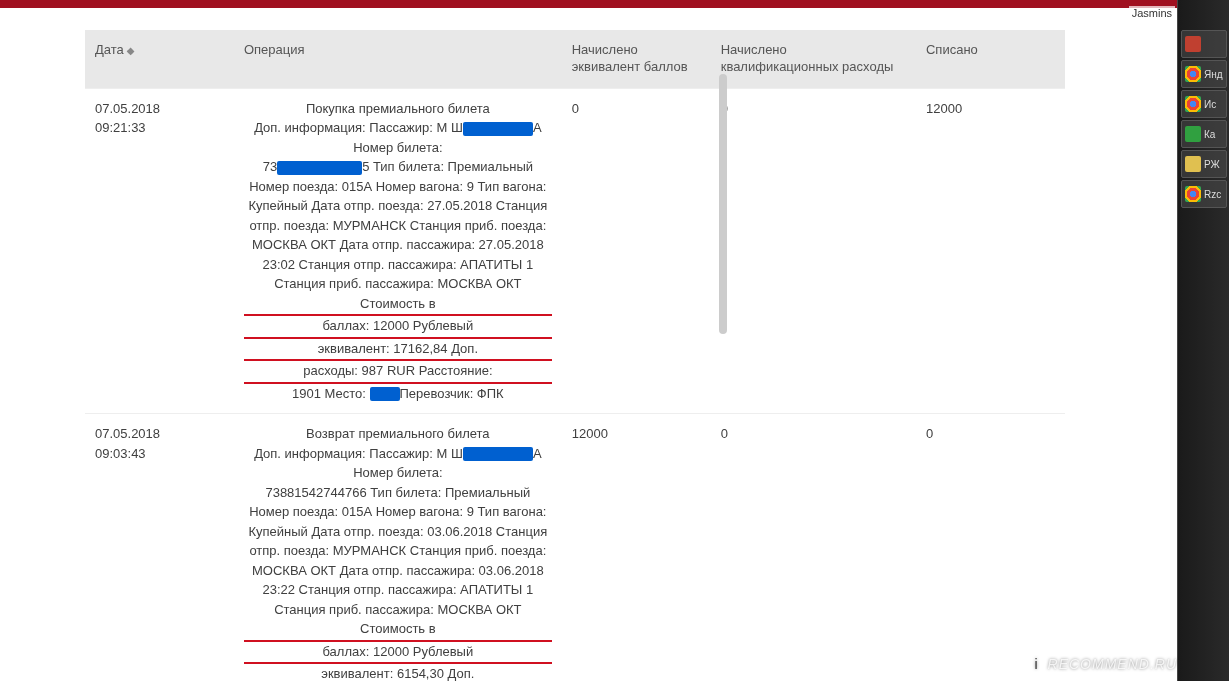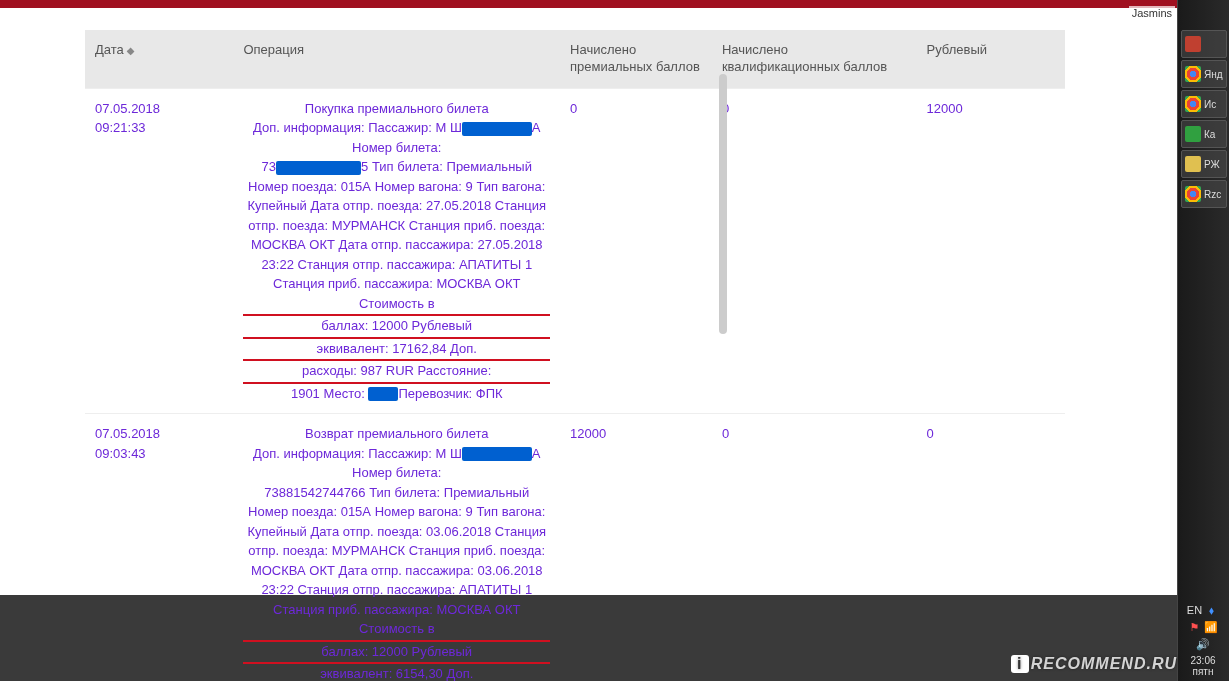--- a/index.html
+++ b/index.html
@@ -1,71 +1,71 @@
 <!DOCTYPE html>
 <html><head>
 <meta charset="utf-8">
 <style>
 * { margin: 0; padding: 0; box-sizing: border-box; }
 body { font-family: Arial, sans-serif; font-size: 13px; color: #666; background: #3a3a3a; width: 1229px; height: 681px; overflow: hidden; position: relative; }
-.main-window { position: absolute; left: 0; top: 0; width: 1177px; height: 595px; background: #fff; }
+.main-window { position: absolute; left: 0; top: 0; width: 1177px; height: 681px; background: #fff; }
 .red-bar { height: 8px; background: #a01020; }
 .content-area { padding: 0 112px 0 85px; height: 673px; overflow: hidden; margin-top: 22px; }
 .table { width: 100%; border-collapse: collapse; }
 .table thead th { background: #e8e8e8; color: #555; font-weight: normal; text-align: left; padding: 12px 10px 12px 10px; font-size: 13px; vertical-align: top; line-height: 1.3; }
 .table thead th.date-col { width: 100px; }
 .table thead th.op-col { width: 220px; }
 .table thead th.num-col { width: 100px; }
-.table tbody td { padding: 10px; vertical-align: top; border-top: 1px solid #eee; font-size: 13px; line-height: 1.5; color: #6d28d9; }
+.table tbody td { padding: 10px; vertical-align: top; border-top: 1px solid #eee; font-size: 13px; line-height: 1.5; color: #404040; }
 .sort-icon { font-size: 10px; margin-left: 3px; color: #888; }
 .op-text { position: relative; }
 .blue-redact { display: inline-block; background: #0060d0; height: 14px; vertical-align: middle; border-radius: 2px; }
 .red-underline { display: block; height: 2px; background: #d01020; margin-top: 1px; }
 .scroll-track { position: absolute; right: 448px; top: 74px; width: 12px; height: 590px; background: transparent; }
 .scroll-thumb { width: 8px; height: 260px; background: #ccc; border-radius: 4px; margin: 0 auto; }
 .taskbar { position: absolute; right: 0; top: 0; width: 52px; height: 681px; background: linear-gradient(to right, #1a1a1a, #2a2a2a); border-left: 1px solid #444; }
 .taskbar-item { width: 46px; height: 28px; margin: 2px 3px; background: rgba(80,80,80,0.5); border: 1px solid #555; border-radius: 2px; display: flex; align-items: center; padding-left: 3px; font-size: 10px; color: #ddd; overflow: hidden; }
 .taskbar-item .tb-icon { width: 16px; height: 16px; margin-right: 3px; flex-shrink: 0; border-radius: 2px; }
 .taskbar-label { position: absolute; right: 2px; top: 6px; font-size: 11px; color: #333; background: rgba(255,255,255,0.7); padding: 1px 3px; }
 .sys-tray { position: absolute; bottom: 0; right: 0; width: 52px; padding: 4px; color: #ddd; font-size: 10px; text-align: center; }
 .sys-tray-icons { display: flex; flex-wrap: wrap; gap: 3px; justify-content: center; margin-bottom: 4px; }
 .sys-tray-icons span { width: 14px; height: 14px; display: inline-flex; align-items: center; justify-content: center; font-size: 11px; }
-.watermark { position: absolute; right: 52px; bottom: 8px; font-size: 16px; font-weight: bold; font-style: italic; color: rgba(255,255,255,0.8); letter-spacing: 1px; text-shadow: 0 0 3px rgba(0,0,0,0.5); }
+.watermark { position: absolute; right: 52px; bottom: 8px; font-size: 14px; font-weight: normal; font-style: italic; color: rgba(255,255,255,0.8); letter-spacing: 1px; text-shadow: 0 0 3px rgba(0,0,0,0.5); }
 .watermark .i-badge { display: inline-block; width: 18px; height: 18px; background: #fff; color: #333; border-radius: 3px; text-align: center; line-height: 18px; margin-right: 2px; font-style: normal; }
 .op-cell { max-width: 215px; word-wrap: break-word; text-align: center; }
 </style>
 </head>
 <body>
 
 <div class="main-window">
   <div class="red-bar"></div>
   <div class="taskbar-label">Jasmins</div>
   <div class="content-area">
     <table class="table">
       <thead>
         <tr>
           <th class="date-col"><span>Дата</span><span class="sort-icon">◆</span></th>
           <th class="op-col">Операция</th>
-          <th class="num-col">Начислено премиальных баллов</th>
-          <th class="num-col">Начислено квалификационных баллов</th>
-          <th class="num-col">Рублевый</th>
+          <th class="num-col">Начислено эквивалент баллов</th>
+          <th class="num-col">Начислено квалификационных расходы</th>
+          <th class="num-col">Списано</th>
         </tr>
       </thead>
       <tbody>
         <tr>
           <td>
             <div>07.05.2018</div>
             <div>09:21:33</div>
           </td>
           <td class="op-cell">
             <div class="op-text">
               <span>Покупка премиального билета</span><br>
               <span>Доп. информация: Пассажир: М Ш</span><span class="blue-redact" style="width:70px"></span><span>А</span><br>
               <span>Номер билета:</span><br>
-              <span>73</span><span class="blue-redact" style="width:85px"></span><span>5 Тип билета: Премиальный Номер поезда: 015А Номер вагона: 9 Тип вагона: Купейный Дата отпр. поезда: 27.05.2018 Станция отпр. поезда: МУРМАНСК Станция приб. поезда: МОСКВА ОКТ Дата отпр. пассажира: 27.05.2018 23:22 Станция отпр. пассажира: АПАТИТЫ 1 Станция приб. пассажира: МОСКВА ОКТ</span>
+              <span>73</span><span class="blue-redact" style="width:85px"></span><span>5 Тип билета: Премиальный Номер поезда: 015А Номер вагона: 9 Тип вагона: Купейный Дата отпр. поезда: 27.05.2018 Станция отпр. поезда: МУРМАНСК Станция приб. поезда: МОСКВА ОКТ Дата отпр. пассажира: 27.05.2018 23:02 Станция отпр. пассажира: АПАТИТЫ 1 Станция приб. пассажира: МОСКВА ОКТ</span>
               <span> </span><span>Стоимость в</span><span class="red-underline"></span>
               <span>баллах: 12000 Рублевый</span><span class="red-underline"></span>
               <span>эквивалент: 17162,84 Доп.</span><span class="red-underline"></span>
               <span>расходы: 987 RUR Расстояние:</span><span class="red-underline"></span>
               <span>1901 Место:</span> <span class="blue-redact" style="width:30px"></span><span>Перевозчик: ФПК</span>
             </div>
           </td>
           <td>0</td>
           <td>0</td>
           <td>12000</td>
@@ -116,28 +116,17 @@
       <span>Ка</span>
     </div>
   <div class="taskbar-item">
       <span class="tb-icon" style="background:#e0c050"></span>
       <span>РЖ</span>
     </div>
   <div class="taskbar-item">
       <span class="tb-icon" style="background:radial-gradient(circle,#4285f4 30%,#ea4335 30% 55%,#fbbc05 55% 75%,#34a853 75%)"></span>
       <span>Rzс</span>
     </div>
-  <div class="sys-tray">
-    <div class="sys-tray-icons">
-      <span>EN</span>
-      <span style="color:#4090ff">⬧</span>
-      <span style="color:#ff5050">⚑</span>
-      <span>📶</span>
-      <span>🔊</span>
-    </div>
-    <div>23:06</div>
-    <div>пятн</div>
-  </div>
 </div>
 
 <div class="watermark">
   <span class="i-badge">i</span><span>RECOMMEND.RU</span>
 </div>
 
 </body></html>

